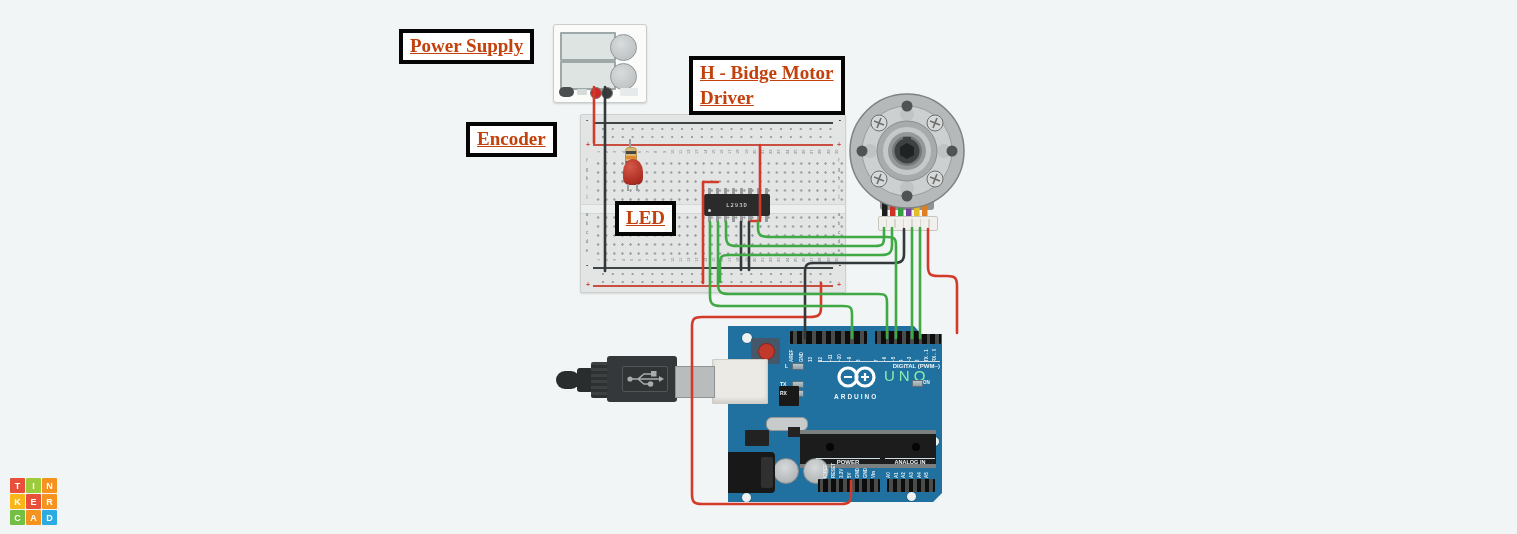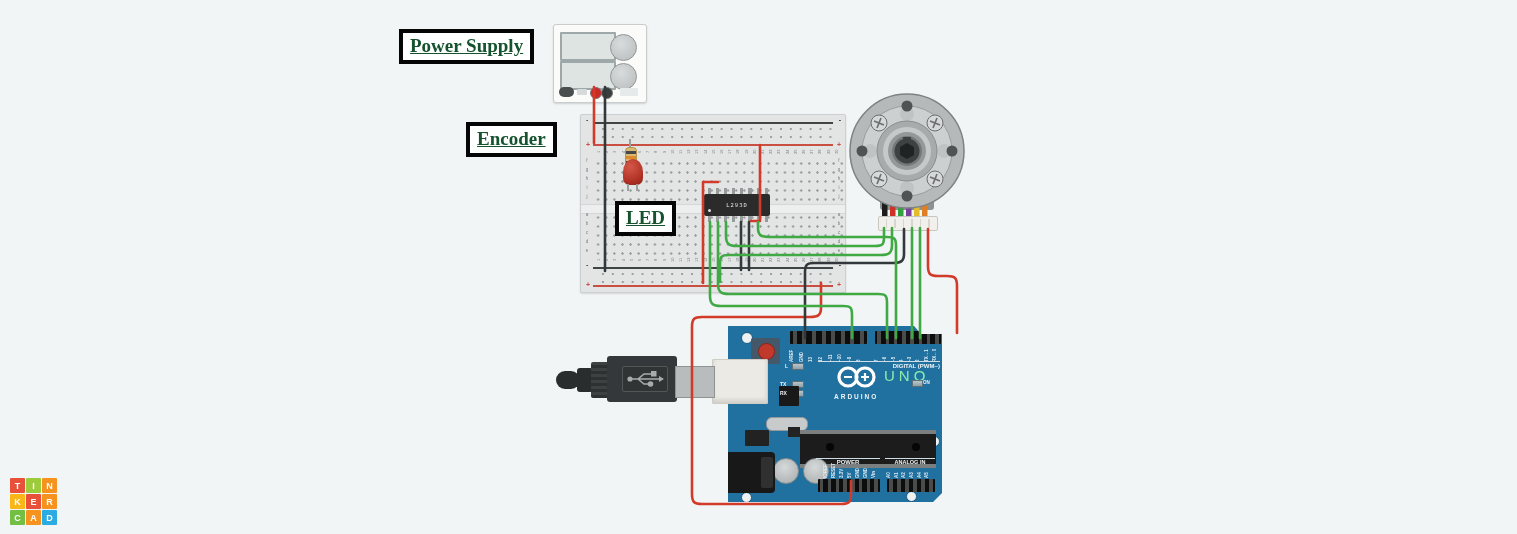--- a/index.html
+++ b/index.html
@@ -1,21 +1,21 @@
 <!DOCTYPE html>
 <html><head>
 <meta charset="utf-8">
 <style>
   html,body{margin:0;padding:0}
   #stage{position:relative;width:1517px;height:534px;background:#f2f5f5;overflow:hidden;
          font-family:"Liberation Sans",sans-serif}
   .abs{position:absolute}
   
   .callout{position:absolute;background:#ffffff;border:4px solid #050505;padding:1px 7px;
-           font:bold 19px "Liberation Serif",serif;color:#14532d;text-decoration:underline;
+           font:bold 19px "Liberation Serif",serif;color:#c2410c;text-decoration:underline;
            white-space:pre-line;line-height:1.3;z-index:100}
   
   .ps-body{background:#fbfbfa;border:1px solid #c9cdcd;border-radius:3px;box-shadow:0 1px 2px rgba(0,0,0,.15)}
   .ps-screen{background:#dde4e2;border:2px solid #9fa8a8;border-radius:1px}
   .ps-knob{background:radial-gradient(circle at 40% 35%,#d9dcdc,#b7bbbb);border:1px solid #8f9494;border-radius:50%}
   .ps-term{border-radius:50%;border:1px solid #777}
   
   .bb{background:#e3e5e5;border:1px solid #cdd0d0;border-radius:2px;box-shadow:0 1px 2px rgba(0,0,0,.12)}
   .bb-dots{background-image:radial-gradient(circle,#9da1a1 1.1px,rgba(0,0,0,0) 1.4px);background-size:8.14px 9px}
   .bb-raildots{background-image:radial-gradient(circle,#9da1a1 1.1px,rgba(0,0,0,0) 1.4px);background-size:9.9px 8px}
@@ -390,20 +390,22 @@
     <path d="M710,222 V296 C710,304 713,306 721,306 H843 C851,306 852,308 852,315 V338" style="stroke: rgb(63, 169, 68);"></path>
     <path d="M718,222 V284 C718,292 721,294 729,294 H878 C886,294 887,296 887,303 V338" style="stroke: rgb(63, 169, 68);"></path>
     <path d="M726,222 V236 C726,244 729,246 737,246 H875 C883,246 884,244 884,237 V228" style="stroke: rgb(63, 169, 68);"></path>
     <path d="M758,222 V228 C758,235 761,237 769,237 H887 C895,237 896,239 896,246 V338" style="stroke: rgb(63, 169, 68);"></path>
     <path d="M892,228 V245 C892,253 889,255 881,255 H729 C721,255 720,257 720,264 V282" style="stroke: rgb(63, 169, 68);"></path>
     <path d="M912,228 V338" style="stroke: rgb(63, 169, 68);"></path>
     <path d="M920,228 V338" style="stroke: rgb(63, 169, 68);"></path>
   </svg>
 
   <div class="callout" style="left:399px;top:29px">Power Supply</div>
+  <div class="callout" style="left:689px;top:56px">H - Bidge Motor
+Driver</div>
   <div class="callout" style="left:466px;top:122px">Encoder</div>
   <div class="callout" style="left:615px;top:201px">LED</div>
 
   <div class="abs tk" style="left:10px;top:478px">
     <div style="background-color: rgb(232, 80, 58);">T</div>
     <div style="background-color: rgb(156, 203, 59);">I</div>
     <div style="background-color: rgb(246, 146, 30);">N</div>
     <div style="background-color: rgb(249, 182, 22);">K</div>
     <div style="background-color: rgb(232, 80, 58);">E</div>
     <div style="background-color: rgb(246, 146, 30);">R</div>

